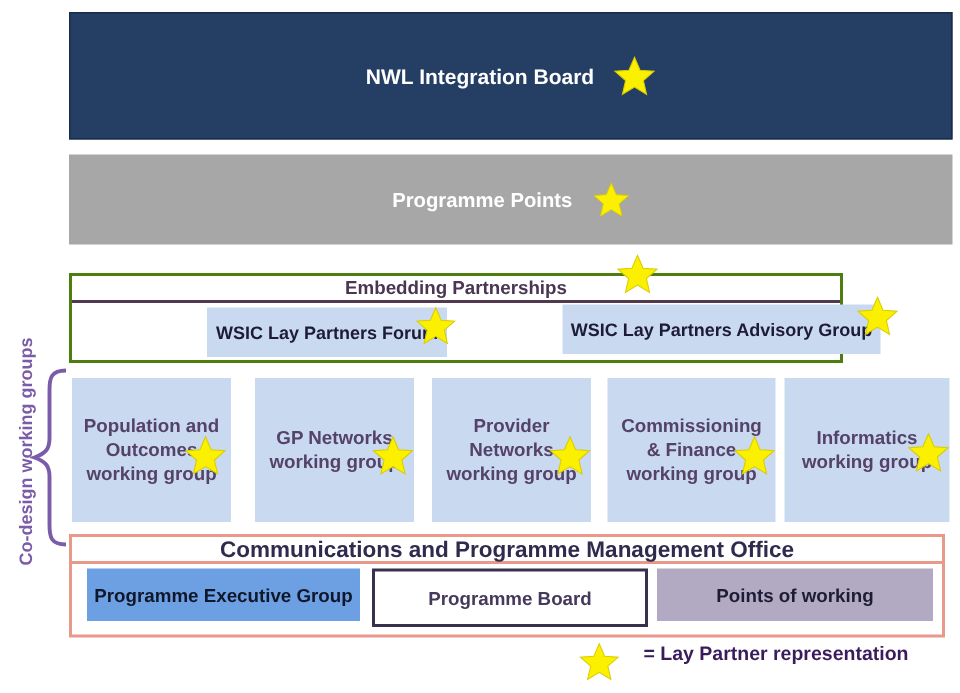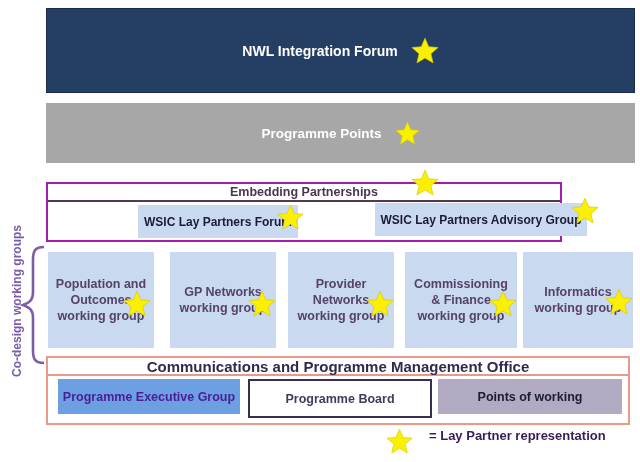--- a/index.html
+++ b/index.html
@@ -8,21 +8,21 @@
     font-family:"Liberation Sans",sans-serif;font-weight:bold;
   }
   .abs{position:absolute;box-sizing:border-box;}
   .bar{display:flex;align-items:center;justify-content:center;gap:13px;color:#fff;}
   .bar-navy{left:46px;top:8px;width:589px;height:85px;background:#253E63;border:1px solid #1A2C49;font-size:14px;}
   .bar-gray{left:46px;top:103px;width:589px;height:60px;background:#A7A7A7;font-size:13.5px;}
   .star{position:absolute;}
   .star polygon{fill:#FBF000;stroke:#D9CC00;stroke-width:0.6;}
   .star-inline{position:static;flex:0 0 auto;}
   
-  .embed{left:46px;top:182px;width:516px;height:60px;background:#fff;border:2px solid #a21caf;}
+  .embed{left:46px;top:182px;width:516px;height:60px;background:#fff;border:2px solid #4d7c0f;}
   .embed-title{position:absolute;left:0;top:0;width:100%;height:16px;border-bottom:2px solid #53394F;
     display:flex;align-items:center;justify-content:center;font-size:12.5px;color:#4A3654;}
   .bluebox{position:absolute;background:#C9DAF0;display:flex;align-items:center;justify-content:center;
     color:#1D1B35;font-size:12px;white-space:nowrap;}
   .forum{left:90px;top:21px;width:160px;height:33px;}
   .advisory{left:327px;top:19px;width:212px;height:33px;}
   
   .side-label{left:-70px;top:293px;width:176px;height:16px;text-align:center;
     transform:rotate(-90deg);color:#7B5CA8;font-size:12px;white-space:nowrap;}
   .brace{left:20px;top:245px;width:26px;height:120px;}
@@ -32,33 +32,33 @@
   .wg2{left:170px;width:106px;}
   .wg3{left:288px;width:106px;}
   .wg4{left:405px;width:112px;}
   .wg5{left:523px;width:110px;}
   
   .comms{left:46px;top:356px;width:584px;height:69px;background:#fff;border:2px solid #E8998A;}
   .comms-title{position:absolute;left:0;top:0;width:100%;height:16px;border-bottom:2px solid #E8998A;
     display:flex;align-items:center;justify-content:center;font-size:15px;color:#2F2B4D;}
   .cbox{position:absolute;top:21px;height:35px;display:flex;align-items:center;justify-content:center;
     font-size:12.5px;white-space:nowrap;}
-  .cbox-exec{left:10px;width:182px;background:#6D9FE3;color:#4c1d95;}
+  .cbox-exec{left:10px;width:182px;background:#6D9FE3;color:#0f172a;}
   .cbox-team{left:200px;width:180px;background:#fff;border:2px solid #39304F;color:#453A5C;}
   .cbox-contact{left:390px;width:184px;background:#B2A9C3;color:#1D1B35;}
   
   .legend{left:386px;top:428px;display:flex;align-items:flex-start;gap:16px;color:#3A1C5C;font-size:13px;}
 </style>
 </head>
 <body>
 
 <div class="canvas">
 
   <div class="abs bar bar-navy">
-    <span>NWL Integration Forum</span>
+    <span>NWL Integration Board</span>
     <svg class="star star-inline" width="28" height="28" viewBox="0 0 24 24">
         <polygon points="12,1 15.2,8.4 23.2,9 17.1,14.3 18.9,22.2 12,18 5.1,22.2 6.9,14.3 0.8,9 8.8,8.4"></polygon>
       </svg>
   </div>
 
   <div class="abs bar bar-gray">
     <span>Programme Points</span>
     <svg class="star star-inline" width="25" height="25" viewBox="0 0 24 24">
         <polygon points="12,1 15.2,8.4 23.2,9 17.1,14.3 18.9,22.2 12,18 5.1,22.2 6.9,14.3 0.8,9 8.8,8.4"></polygon>
       </svg>

